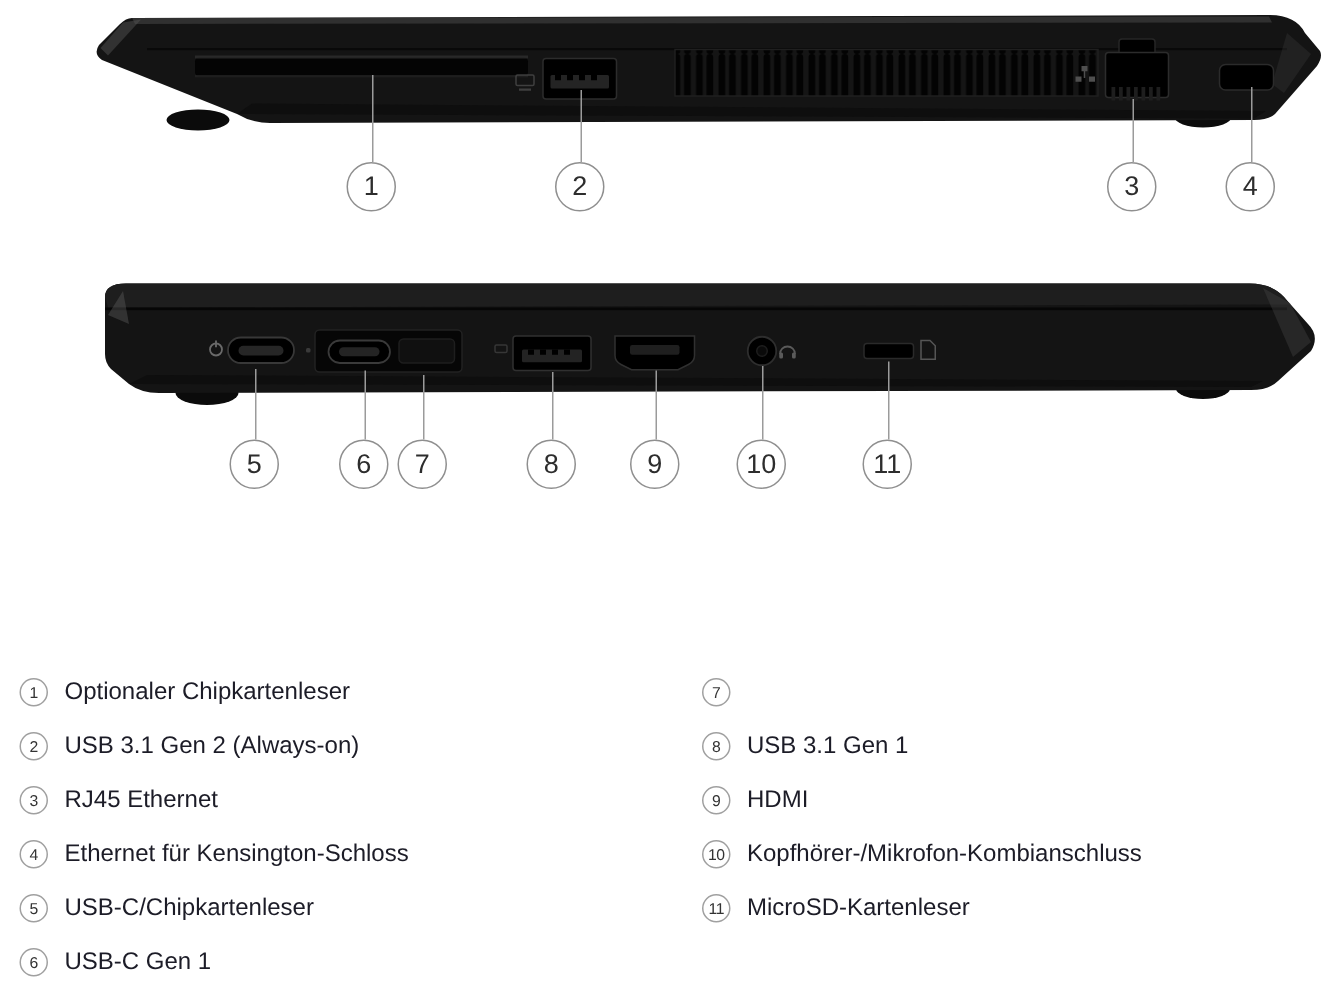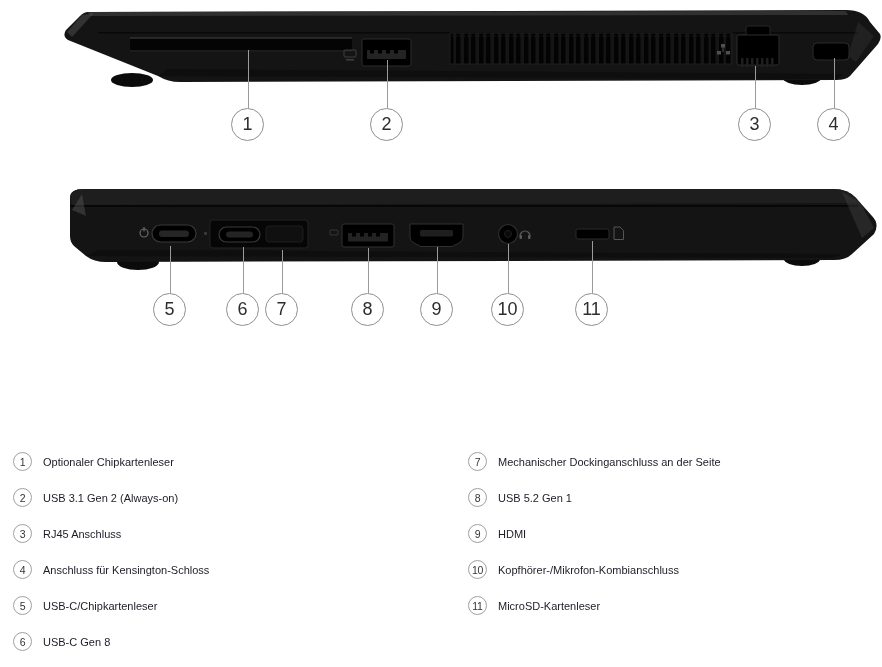--- a/index.html
+++ b/index.html
@@ -21,21 +21,21 @@
     font-size:18px;color:#2d2d2d;
   }
   
   .legend-item{position:absolute;display:flex;align-items:center;gap:11px;}
   .legend-badge{
     flex:0 0 auto;width:19px;height:19px;border-radius:50%;
     border:1px solid #a0a0a0;box-sizing:border-box;background:#fff;
     display:flex;align-items:center;justify-content:center;
     font-size:10.5px;color:#333333;letter-spacing:-0.3px;
   }
-  .legend-label{font-size:11px;color:#1c1c27;white-space:nowrap;}
+  .legend-label{font-size:16px;color:#1c1c27;white-space:nowrap;}
 </style>
 </head>
 <body>
 
 <div class="stage">
 
   <svg class="laptop laptop-top" width="824" height="92" viewBox="0 0 824 92">
 
     <g>
       <ellipse cx="74" cy="74" rx="21" ry="7" fill="#0b0b0b"></ellipse>
@@ -232,42 +232,41 @@
     <div class="legend-item" style="left:13px;top:452px">
       <span class="legend-badge">1</span>
       <span class="legend-label">Optionaler Chipkartenleser</span>
     </div>
     <div class="legend-item" style="left:13px;top:488px">
       <span class="legend-badge">2</span>
       <span class="legend-label">USB 3.1 Gen 2 (Always-on)</span>
     </div>
     <div class="legend-item" style="left:13px;top:524px">
       <span class="legend-badge">3</span>
-      <span class="legend-label">RJ45 Anschluss</span>
+      <span class="legend-label">RJ45 Ethernet</span>
     </div>
     <div class="legend-item" style="left:13px;top:560px">
       <span class="legend-badge">4</span>
-      <span class="legend-label">Anschluss für Kensington-Schloss</span>
+      <span class="legend-label">Ethernet für Kensington-Schloss</span>
     </div>
     <div class="legend-item" style="left:13px;top:596px">
       <span class="legend-badge">5</span>
       <span class="legend-label">USB-C/Chipkartenleser</span>
     </div>
     <div class="legend-item" style="left:13px;top:632px">
       <span class="legend-badge">6</span>
-      <span class="legend-label">USB-C Gen 8</span>
+      <span class="legend-label">USB-C Gen 1</span>
     </div>
 
     <div class="legend-item" style="left:468px;top:452px">
       <span class="legend-badge">7</span>
-      <span class="legend-label">Mechanischer Dockinganschluss an der Seite</span>
     </div>
     <div class="legend-item" style="left:468px;top:488px">
       <span class="legend-badge">8</span>
-      <span class="legend-label">USB 5.2 Gen 1</span>
+      <span class="legend-label">USB 3.1 Gen 1</span>
     </div>
     <div class="legend-item" style="left:468px;top:524px">
       <span class="legend-badge">9</span>
       <span class="legend-label">HDMI</span>
     </div>
     <div class="legend-item" style="left:468px;top:560px">
       <span class="legend-badge">10</span>
       <span class="legend-label">Kopfhörer-/Mikrofon-Kombianschluss</span>
     </div>
     <div class="legend-item" style="left:468px;top:596px">

